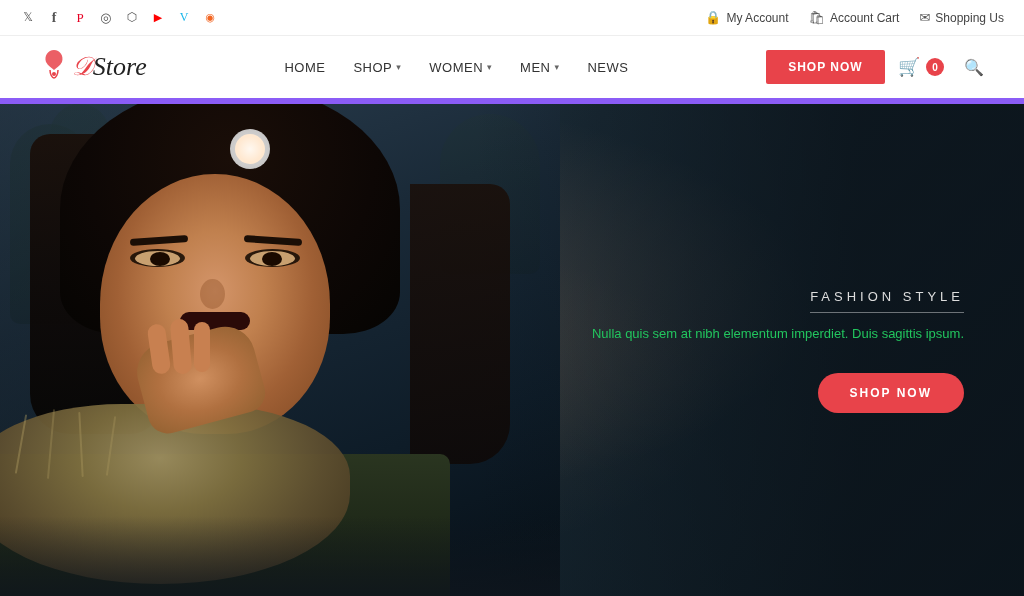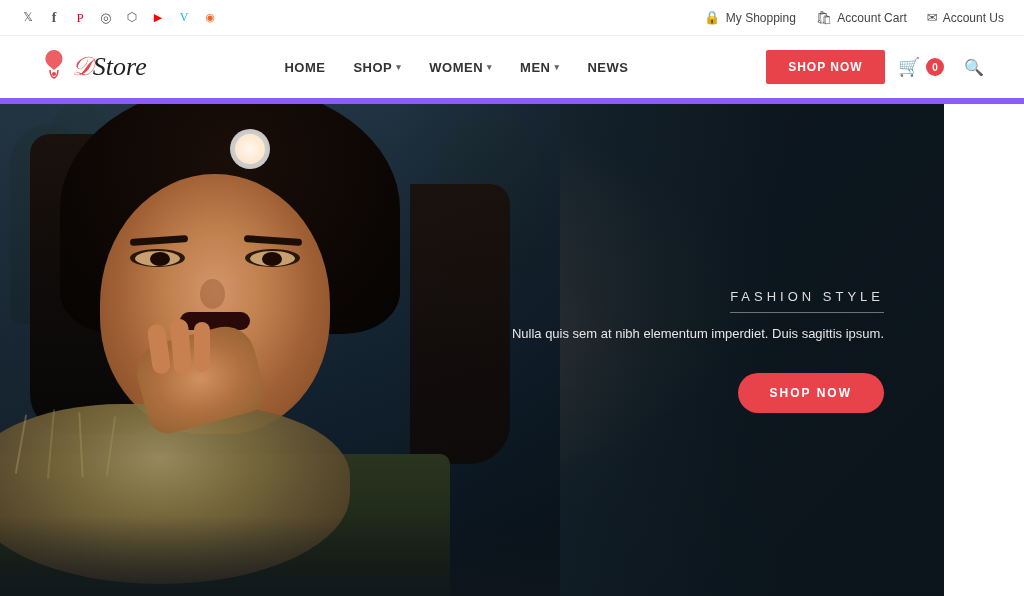--- a/index.html
+++ b/index.html
@@ -78,21 +78,21 @@
       color: #e8434a;
     }
     .nav {
       display: flex;
       align-items: center;
       gap: 28px;
     }
     .nav-item {
       font-family: Arial, sans-serif;
       font-size: 13px;
-      font-weight: 700;
+      font-weight: 400;
       color: #333;
       cursor: pointer;
       letter-spacing: 0.5px;
       display: flex;
       align-items: center;
       gap: 4px;
       text-transform: uppercase;
     }
     .nav-dropdown-arrow {
       font-size: 9px;
@@ -138,21 +138,21 @@
     .search-icon {
       font-size: 16px;
       color: #333;
       cursor: pointer;
       margin-left: 6px;
     }
 
     
     .hero {
       position: relative;
-      width: 944px;
+      width: 1024px;
       height: 492px;
       overflow: hidden;
       background: #1a2a35;
     }
     .hero-bg {
       position: absolute;
       inset: 0;
       background: 
         radial-gradient(ellipse at 30% 40%, rgba(180,140,110,0.35) 0%, transparent 50%),
         radial-gradient(ellipse at 20% 60%, rgba(150,120,90,0.25) 0%, transparent 45%),
@@ -212,21 +212,21 @@
       font-weight: 900;
       color: #fff;
       text-transform: uppercase;
       line-height: 1.0;
       margin-bottom: 18px;
       letter-spacing: 2px;
     }
     .hero-description {
       font-family: Arial, sans-serif;
       font-size: 13px;
-      color: #e5e5e5;
+      color: #22c55e;
       line-height: 1.7;
       margin-bottom: 28px;
     }
     .hero-shop-btn {
       background: #e8434a;
       color: #fff;
       border: none;
       padding: 13px 32px;
       font-size: 12px;
       font-weight: 700;
@@ -247,29 +247,29 @@
     <span class="social-icon" style="font-size:13px; color:#e60023;">P</span>
     <span class="social-icon" style="font-size:13px;">◎</span>
     <span class="social-icon" style="font-size:12px;">⬡</span>
     <span class="social-icon" style="font-size:11px; color:#f00;">▶</span>
     <span class="social-icon" style="font-size:12px; color:#1ab7ea;">V</span>
     <span class="social-icon" style="font-size:11px; color:#f26522;">◉</span>
   </div>
   <div class="top-right-links">
     <div class="top-link">
       <span class="top-link-icon">🔒</span>
-      <span>My Shopping</span>
+      <span>My Account</span>
     </div>
     <div class="top-link">
       <span class="top-link-icon">🛍</span>
       <span>Account Cart</span>
     </div>
     <div class="top-link">
       <span class="top-link-icon">✉</span>
-      <span>Account Us</span>
+      <span>Shopping Us</span>
     </div>
   </div>
 </div>
 
 <div class="header">
   <div class="logo">
     <span class="logo-icon">
       <svg width="28" height="32" viewBox="0 0 28 32" fill="none">
         <path d="M14 2 C8 2 4 8 6 14 C8 18 12 20 14 22 C16 20 20 18 22 14 C24 8 20 2 14 2Z" fill="#e8434a" opacity="0.85"></path>
         <path d="M10 22 C10 26 12 30 14 30 C16 30 18 26 18 22" stroke="#e8434a" stroke-width="1.5" fill="none"></path>

